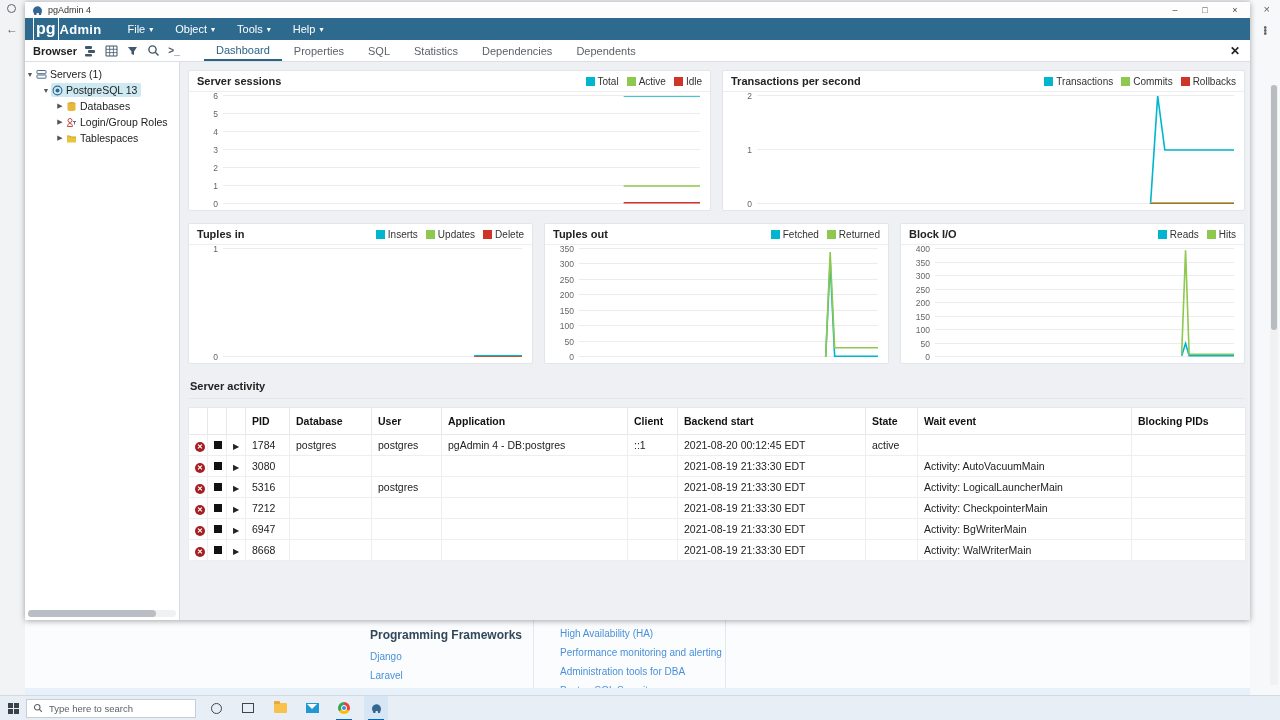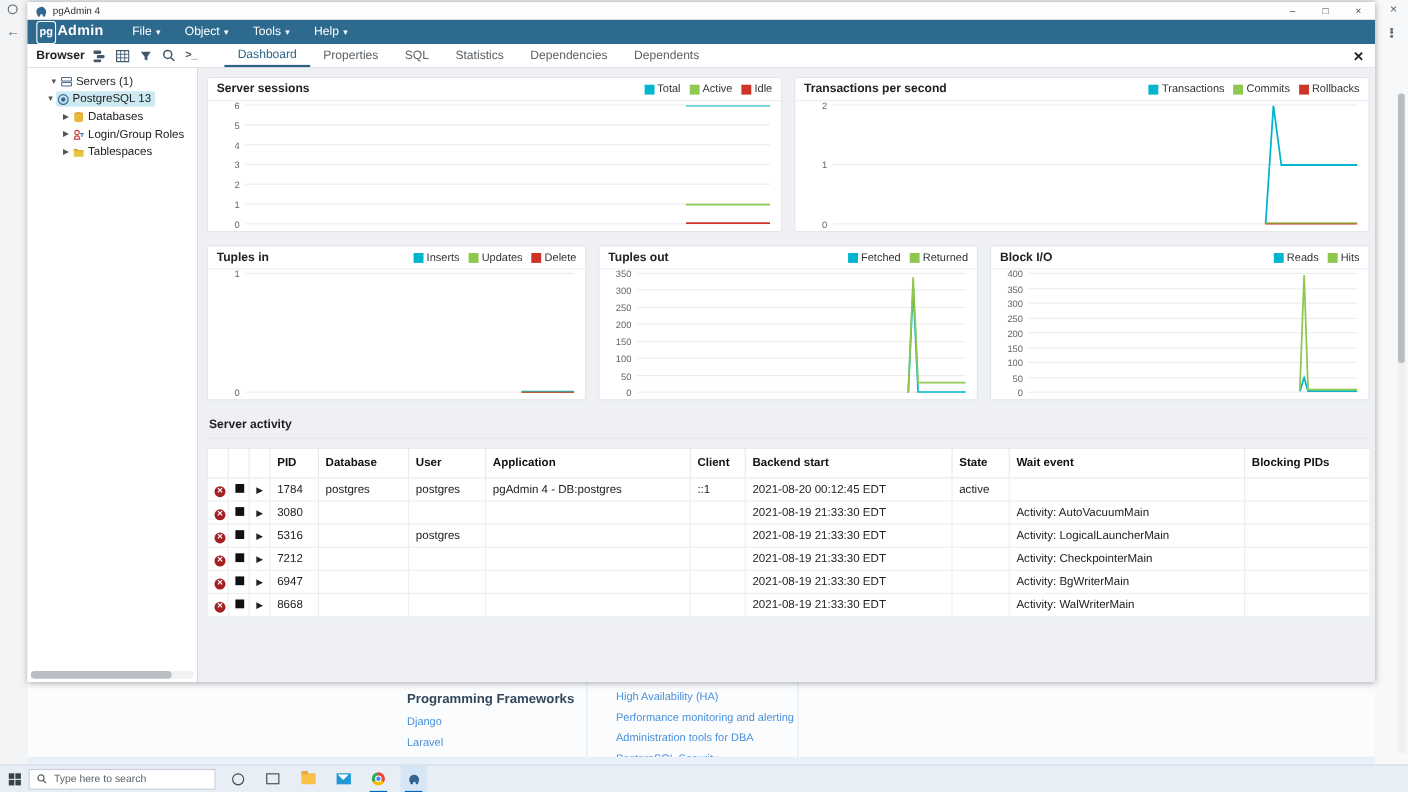--- a/index.html
+++ b/index.html
@@ -27,21 +27,21 @@
   
   .pg-window { position:absolute; left:25px; top:2px; width:1225px; height:618px; background:#fff;
                box-shadow:0 1px 6px rgba(0,0,0,.35); display:flex; flex-direction:column; }
   .titlebar { height:16px; background:#fdfdfd; display:flex; align-items:center; padding-left:6px; flex:0 0 auto; }
   .titlebar-title { font-size:9px; color:#333; margin-left:4px; }
   .titlebar-btns { margin-left:auto; display:flex; }
   .tb-btn { width:30px; height:16px; font-size:9px; color:#444; display:flex; align-items:center; justify-content:center; }
 
   .navbar { height:22px; background:#2e6a8e; display:flex; align-items:center; padding:0 8px; flex:0 0 auto; }
   .brand { display:flex; align-items:baseline; margin-right:26px; }
-  .brand-pg { color:#fff; font-weight:bold; font-size:10px; border:1.5px solid #fff; border-radius:3px; padding:4px 2px; margin-right:1px; }
+  .brand-pg { color:#fff; font-weight:bold; font-size:16px; border:1.5px solid #fff; border-radius:3px; padding:4px 2px; margin-right:1px; }
   .brand-admin { color:#fff; font-weight:bold; font-size:13px; letter-spacing:.3px; }
   .menu-item { color:#fff; font-size:11px; margin-right:22px; display:flex; align-items:center; gap:4px; }
   .menu-caret { font-size:8px; }
 
   .tabrow { height:22px; background:#fff; border-bottom:1px solid #dcdfe3; display:flex; align-items:center; padding:0 6px; flex:0 0 auto; }
   .browser-label { font-size:11px; font-weight:bold; color:#222; margin:0 4px 0 2px; }
   .tool-icon { width:18px; height:16px; display:flex; align-items:center; justify-content:center; margin-right:3px; color:#4c5866; }
   .tool-icon svg { display:block; }
   .main-tabs { display:flex; margin-left:18px; height:100%; }
   .main-tab { font-size:11px; color:#5a6268; padding:0 12px; display:flex; align-items:center; height:100%; }
@@ -221,21 +221,21 @@
         <span class="main-tab">Statistics</span>
         <span class="main-tab">Dependencies</span>
         <span class="main-tab">Dependents</span>
       </div>
       <span class="tab-close">✕</span>
     </div>
 
     <div class="win-body">
       <div class="tree-panel">
         <div class="tree">
-          <div class="tree-row" style="padding-left:19px;">
+          <div class="tree-row" style="padding-left:0;">
             <span class="tree-caret">▼</span>
             <span class="tree-label-wrap">
               <svg class="tree-ico" viewBox="0 0 11 11">
                   <rect x="1" y="1.5" width="9" height="3.2" rx=".6" fill="none" stroke="#4c6b88"></rect>
                   <rect x="1" y="6" width="9" height="3.2" rx=".6" fill="none" stroke="#4c6b88"></rect>
                 </svg>
               <span>Servers (1)</span>
             </span>
           </div>
           <div class="tree-row selected" style="padding-left:16px;">

